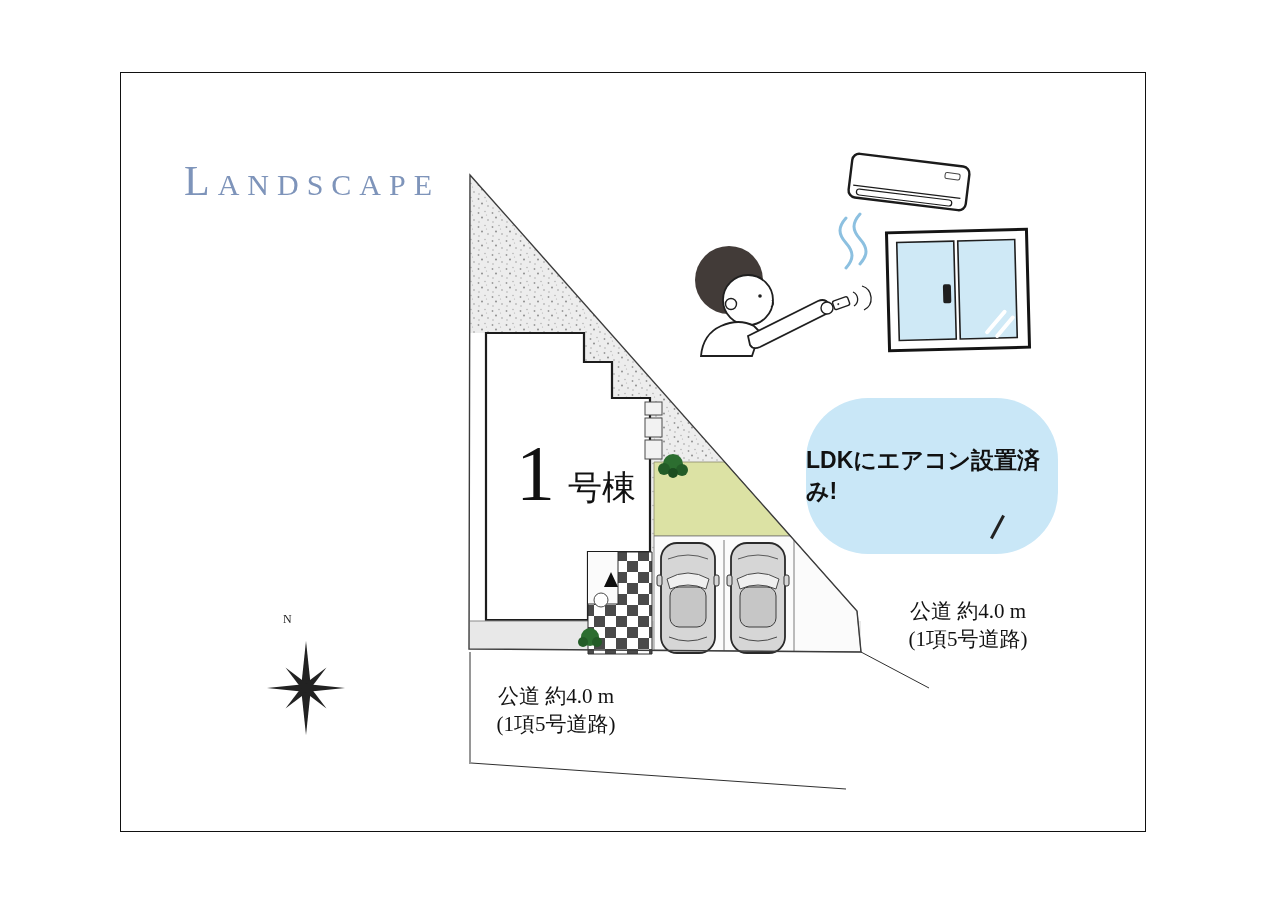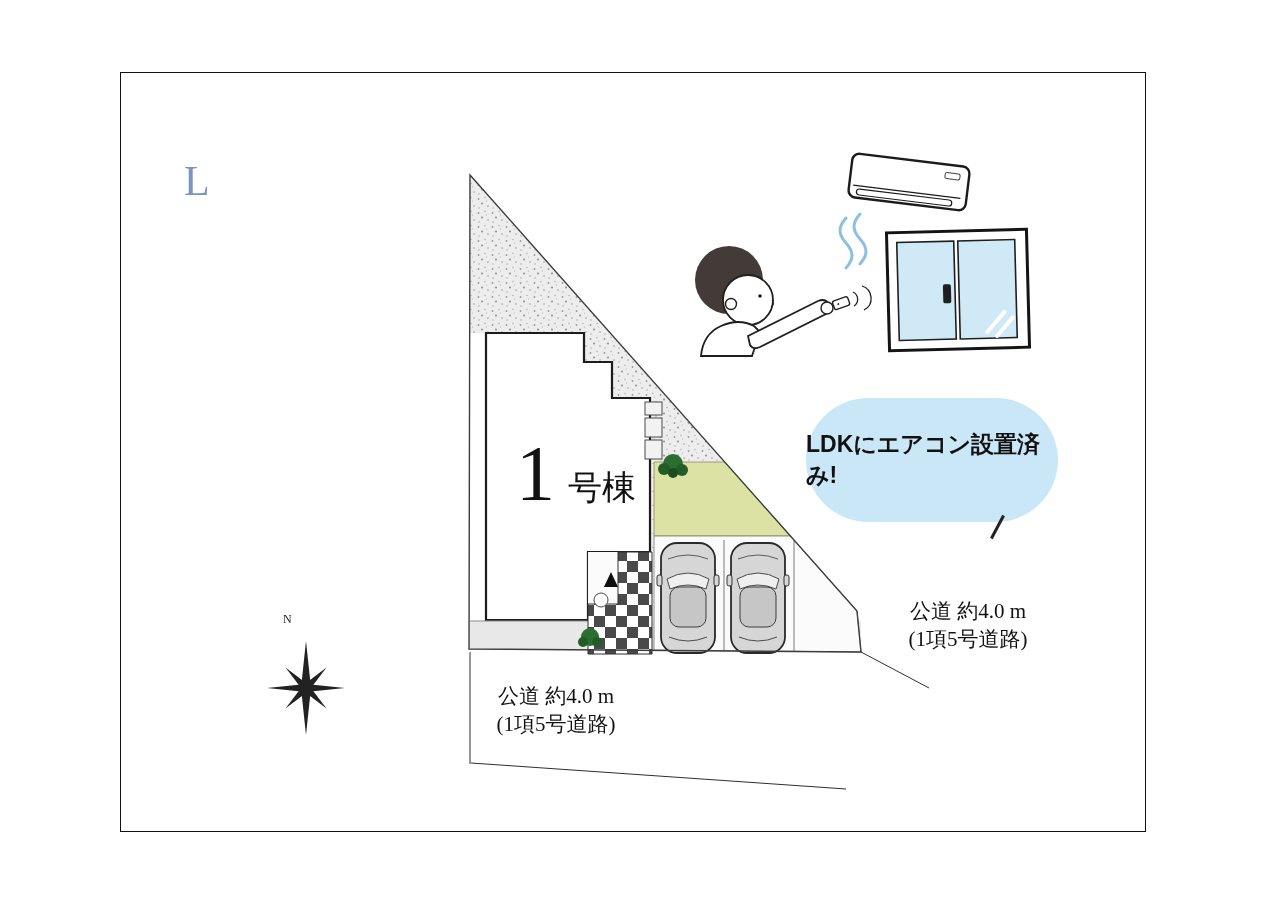--- a/index.html
+++ b/index.html
@@ -19,37 +19,38 @@
   .bldg-label .num{font-size:78px;line-height:0.95;}
   .bldg-label .suffix{font-size:34px;margin-left:13px;}
 
   .road-label{position:absolute;text-align:center;font-size:21px;color:#111;
               line-height:1.35;white-space:nowrap;font-family:Liberation Serif, serif;}
   #road-right{left:878px;top:597px;width:180px;}
   #road-bottom{left:466px;top:682px;width:180px;}
 
   .compass-n{position:absolute;left:283px;top:612px;font-size:12px;color:#222;}
 
-  .callout{position:absolute;left:806px;top:398px;width:252px;height:124px;
+  .callout{position:absolute;left:806px;top:398px;width:252px;height:156px;
            background:#c9e7f7;border-radius:62px;display:flex;
            align-items:center;justify-content:center;}
   .callout-text{font-family:"Liberation Sans", sans-serif;font-weight:bold;
                 font-size:23px;color:#111;}
   .callout-tail{position:absolute;left:996px;top:514px;width:3px;height:26px;
                 background:#222;transform:rotate(28deg);}
 </style>
 </head>
 <body>
 
 <div class="page">
 
   <div class="frame"></div>
 
   <div class="title">
     <span class="first">L</span>
+    <span class="rest">ANDSCAPE</span>
   </div>
 
   <svg class="scene" width="1280" height="905" viewBox="0 0 1280 905">
     <defs>
       <pattern id="stipple" width="14" height="14" patternUnits="userSpaceOnUse">
         <rect width="14" height="14" fill="#ededed"></rect>
         <circle cx="2.5" cy="3" r="0.9" fill="#9a9a9a"></circle>
         <circle cx="9" cy="1.5" r="0.7" fill="#a8a8a8"></circle>
         <circle cx="6" cy="7.5" r="1" fill="#8f8f8f"></circle>
         <circle cx="12" cy="10" r="0.8" fill="#9a9a9a"></circle>

